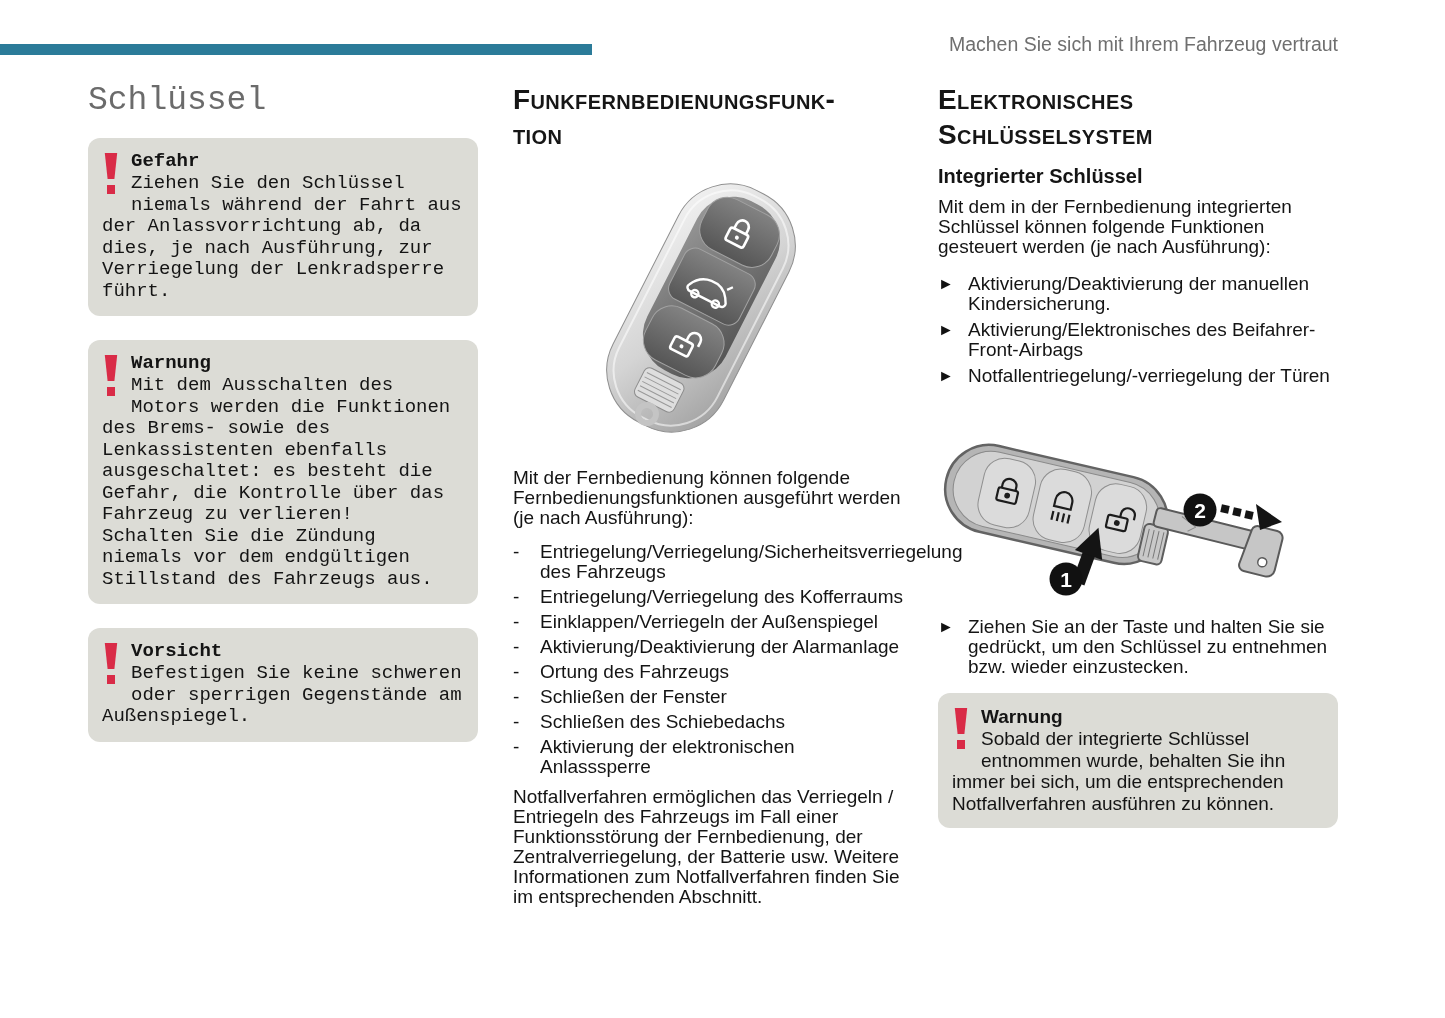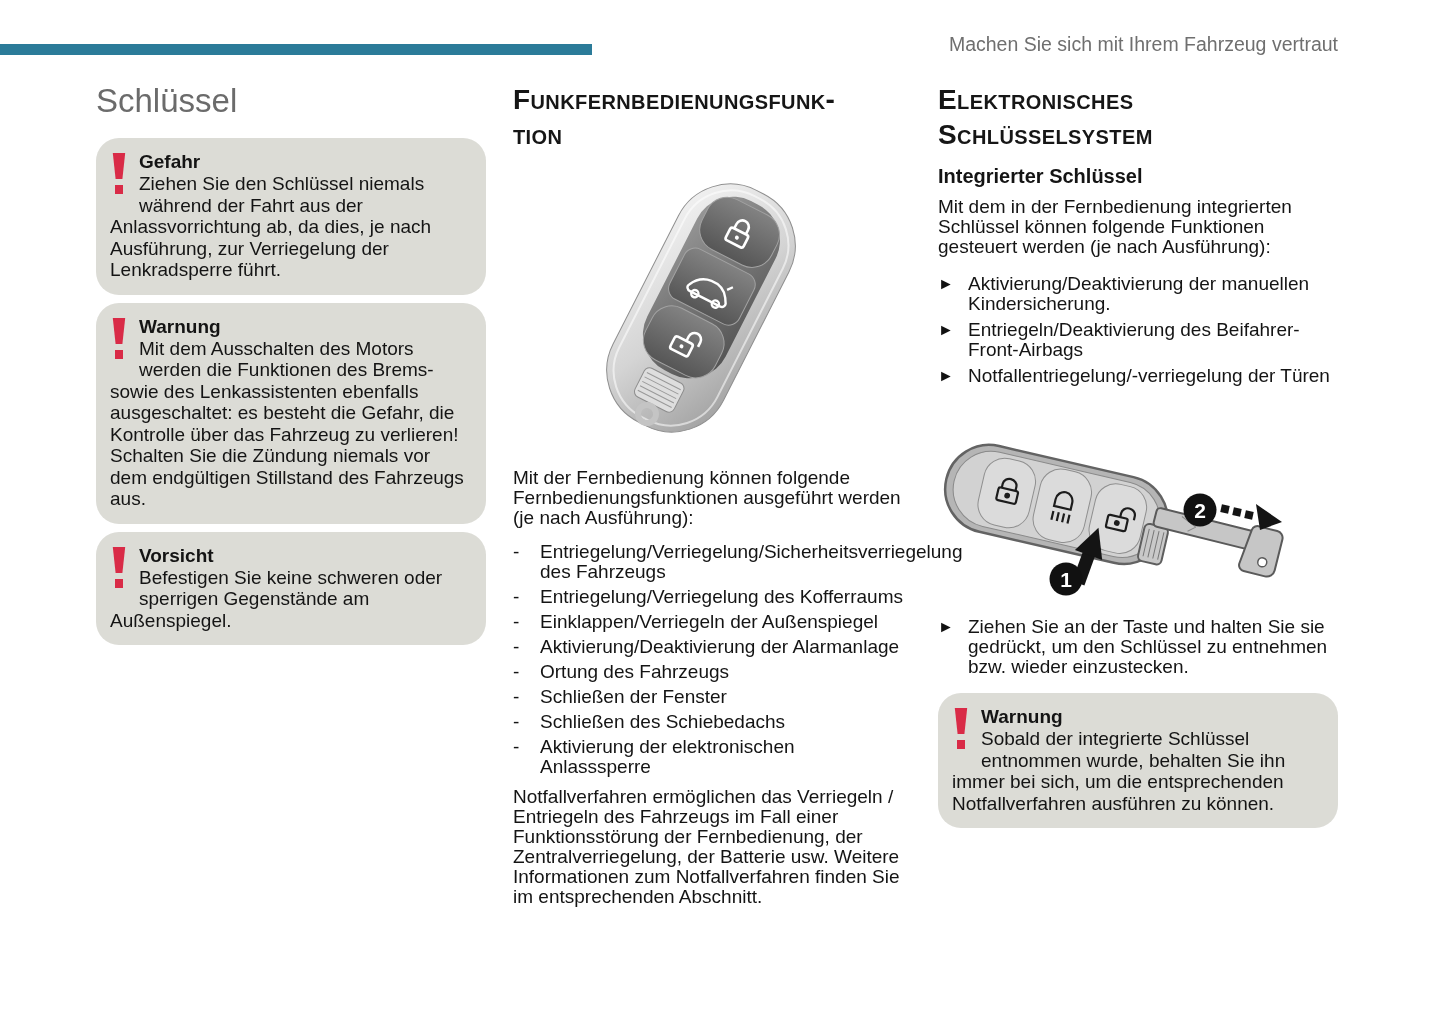--- a/index.html
+++ b/index.html
@@ -15,31 +15,31 @@
   
   .top-rule{position:absolute;left:0;top:44px;width:592px;height:11px;background:var(--teal);}
   .running-head{position:absolute;top:33px;left:900px;width:438px;text-align:right;
     font-size:19.5px;color:#6f6f6f;white-space:nowrap;}
   .chapter-num{position:absolute;top:53px;left:1360px;width:64px;text-align:center;
     font-size:78px;font-weight:700;line-height:1;color:var(--teal);}
   .page-num{position:absolute;top:960px;left:1378px;width:26px;text-align:center;
     font-size:20px;font-weight:700;color:#4d4d4d;}
   
   .col{position:absolute;top:82px;}
-  .col-left{left:96px;width:390px;}
+  .col-left{left:88px;width:390px;font-family:Liberation Mono, monospace;}
   .col-mid{left:513px;width:396px;}
   .col-right{left:938px;width:400px;}
   
   .page-title{font-size:33px;font-weight:400;color:#6b6b6b;margin:0 0 18px 0;line-height:38px;}
   .caps-title{font-variant:small-caps;font-weight:700;font-size:28px;line-height:35px;
     letter-spacing:.4px;color:#161616;margin:0 0 13px 0;}
   .sub-title{font-size:20px;font-weight:700;margin:0 0 9px 0;color:#141414;}
   .body{font-size:19px;line-height:20px;margin:0;color:#141414;}
   
-  .alert-box{background:var(--box-gray);border-radius:23px;padding:12px 14px 14px 14px;margin-bottom:8px;overflow:hidden;}
+  .alert-box{background:var(--box-gray);border-radius:12px;padding:12px 14px 14px 14px;margin-bottom:24px;overflow:hidden;}
   .alert-icon{float:left;width:14px;height:42px;margin:3px 13px 2px 2px;}
   .alert-icon svg{display:block;width:100%;height:100%;}
   .fill-red{fill:var(--alert-red);}
   .alert-title{font-size:19px;font-weight:700;margin:0;line-height:23px;}
   .alert-box p{margin:0;font-size:19px;line-height:21.5px;}
   
   .fob-photo{margin:14px 0 8px 0;}
   .dash-list{margin:14px 0 10px 0;}
   .dash-item{display:flex;margin-bottom:5px;}
   .dash{flex:0 0 27px;}
@@ -217,21 +217,21 @@
 
     <div class="tri-list">
 
         <div class="tri-item">
           <span class="tri">►</span>
           <span class="body">Aktivierung/Deaktivierung der manuellen Kindersicherung.</span>
         </div>
 
         <div class="tri-item">
           <span class="tri">►</span>
-          <span class="body">Entriegeln/Deaktivierung des Beifahrer-Front-Airbags</span>
+          <span class="body">Aktivierung/Elektronisches des Beifahrer-Front-Airbags</span>
         </div>
 
         <div class="tri-item">
           <span class="tri">►</span>
           <span class="body">Notfallentriegelung/-verriegelung der Türen</span>
         </div>
       </div>
 
     <div class="diagram">
       <svg width="396" height="205" viewBox="0 0 396 205">

